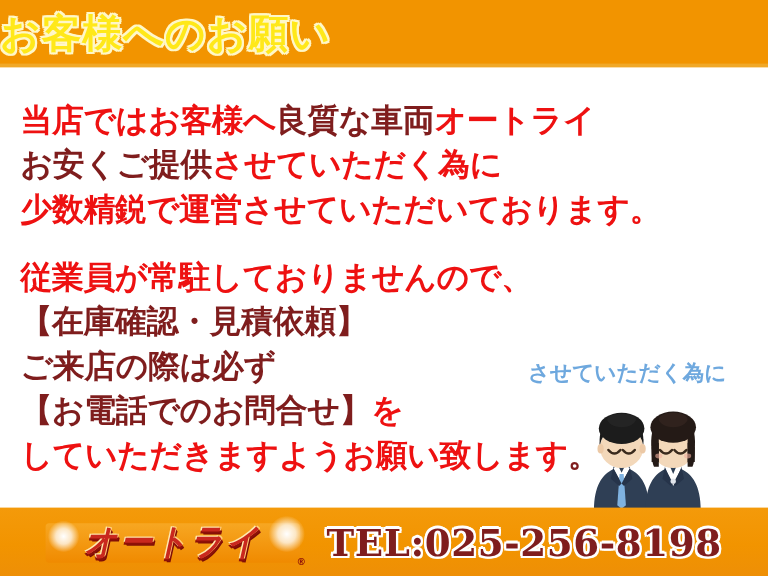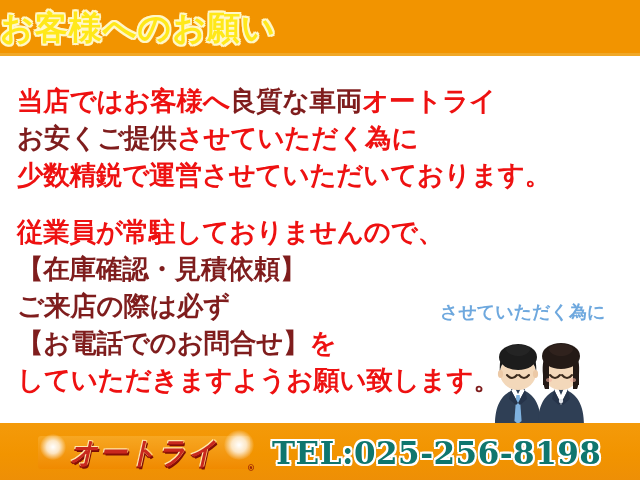--- a/index.html
+++ b/index.html
@@ -167,21 +167,21 @@
   .sparkle.s1 { left: 2px;   top: 2px;  width: 26px; height: 26px; }
   .sparkle.s2 { left: 186px; top: -2px; width: 30px; height: 30px; }
 
   .tel {
     position: absolute;
     left: 272px;
     top: 434px;
     font-size: 31px;
     line-height: 38px;
     font-weight: bold;
-    color: #0f766e;
+    color: #7f1d1d;
     letter-spacing: 0.5px;
     white-space: nowrap;
     font-family: "DejaVu Serif", "Liberation Serif", serif;
     text-shadow:
       -1.7px -1.7px 0 #ffffff,
        1.7px -1.7px 0 #ffffff,
       -1.7px  1.7px 0 #ffffff,
        1.7px  1.7px 0 #ffffff,
        0     -2px   0 #ffffff,
        0      2px   0 #ffffff,

